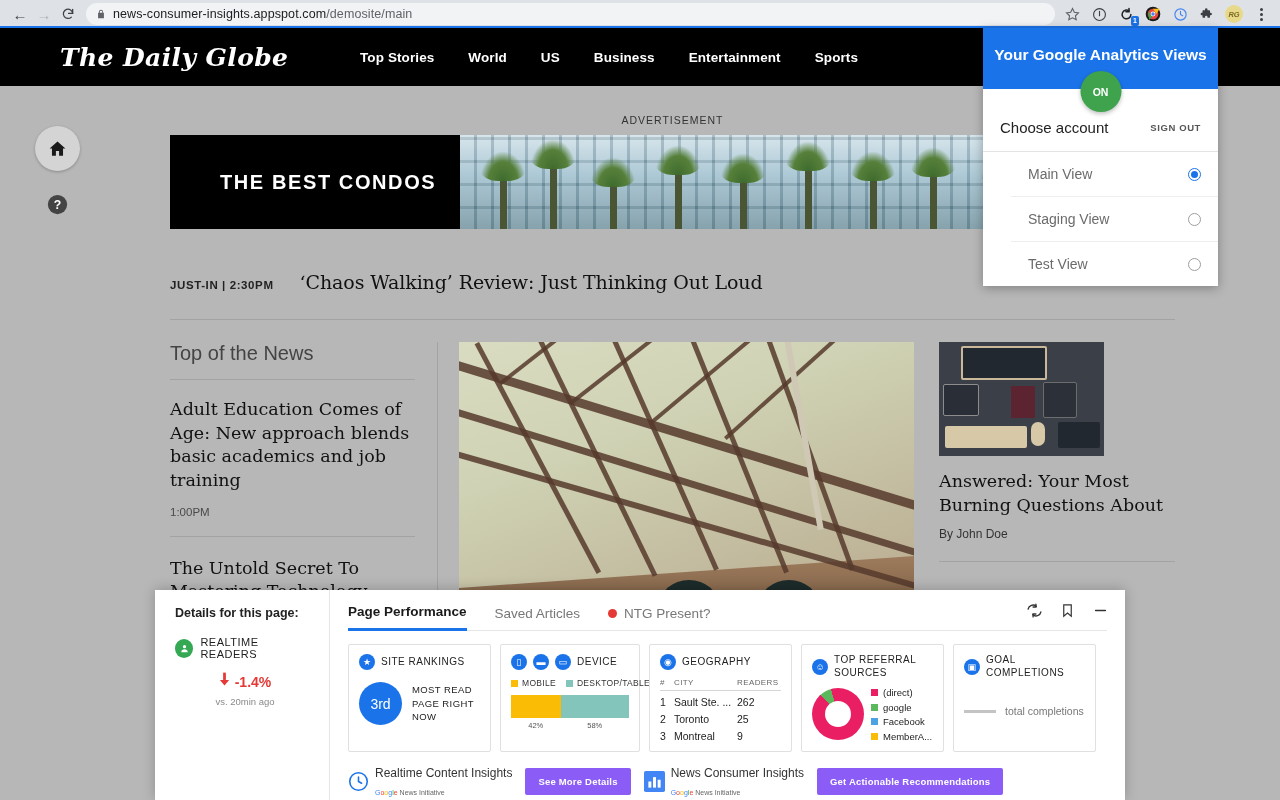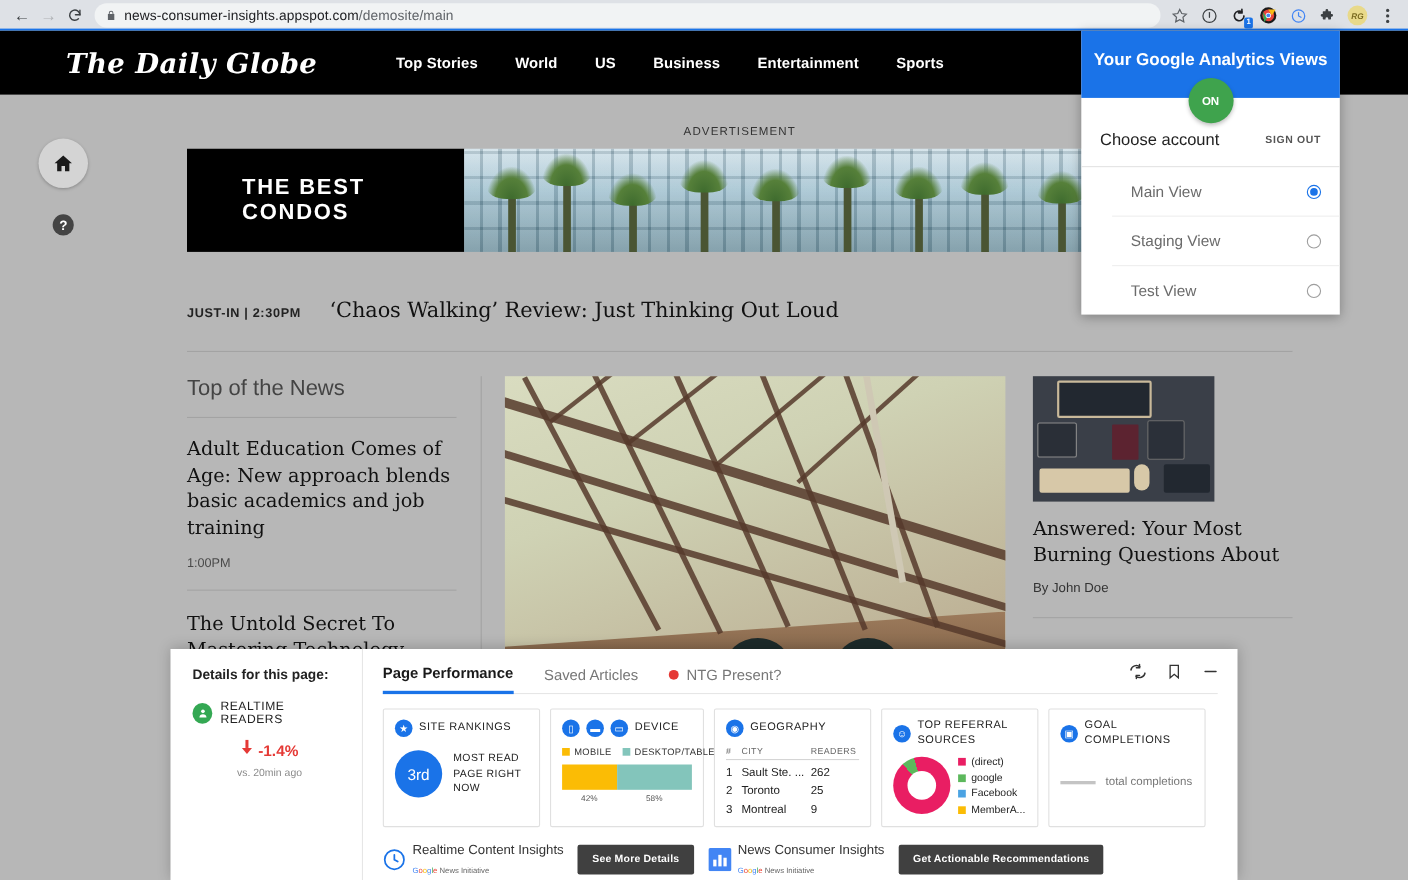--- a/index.html
+++ b/index.html
@@ -75,21 +75,21 @@
 
   .content { padding: 0 0 0 170px; }
   .ad-label {
     text-align: center; font-size: 10.5px; letter-spacing: 1px; color: #333;
     padding: 28px 0 9px 0; width: 1005px; font-weight: 500;
   }
   .ad-banner {
     width: 1005px; height: 94px; display: flex; position: relative; overflow: hidden;
   }
   .ad-left {
-    width: 252px; background: #000; color: #fff; display: flex; align-items: center;
+    width: 290px; background: #000; color: #fff; display: flex; align-items: center;
     padding-left: 50px; font-size: 20px; font-weight: bold; letter-spacing: 1.6px;
   }
   .ad-photo {
     flex: 1; position: relative; overflow: hidden;
     background: linear-gradient(180deg,#cfe0e8 0%,#9fc0cf 40%,#6d8f9c 100%);
   }
   .ad-photo .glass {
     position: absolute; inset: 0;
     background:
       repeating-linear-gradient(90deg, rgba(255,255,255,.10) 0 14px, rgba(40,70,85,.22) 14px 17px),
@@ -279,21 +279,21 @@
   .goal-txt { font-size: 10.5px; color: #777; }
 
   .dash-footer { display: flex; align-items: center; gap: 13px; margin-top: 11px; }
   .brand { display: flex; align-items: center; gap: 6px; }
   .brand-ic { width: 21px; height: 21px; flex: 0 0 auto; }
   .brand-name { font-size: 12px; color: #333; line-height: 1.15; }
   .brand-sub { font-size: 7px; color: #666; }
   .brand-sub .g-b { color:#4285f4; } .brand-sub .g-r { color:#ea4335; }
   .brand-sub .g-y { color:#fbbc05; } .brand-sub .g-g { color:#34a853; }
   .btn-orange {
-    background: #404040; color: #fff; font-size: 9.5px; font-weight: bold;
+    background: #8b5cf6; color: #fff; font-size: 9.5px; font-weight: bold;
     padding: 8px 13px; border: none; border-radius: 2px; letter-spacing: .2px;
   }
 </style>
 </head>
 <body>
 
 <div class="browser-bar">
   <div class="nav-btn">←</div>
   <div class="nav-btn disabled">→</div>
   <div class="nav-btn">

